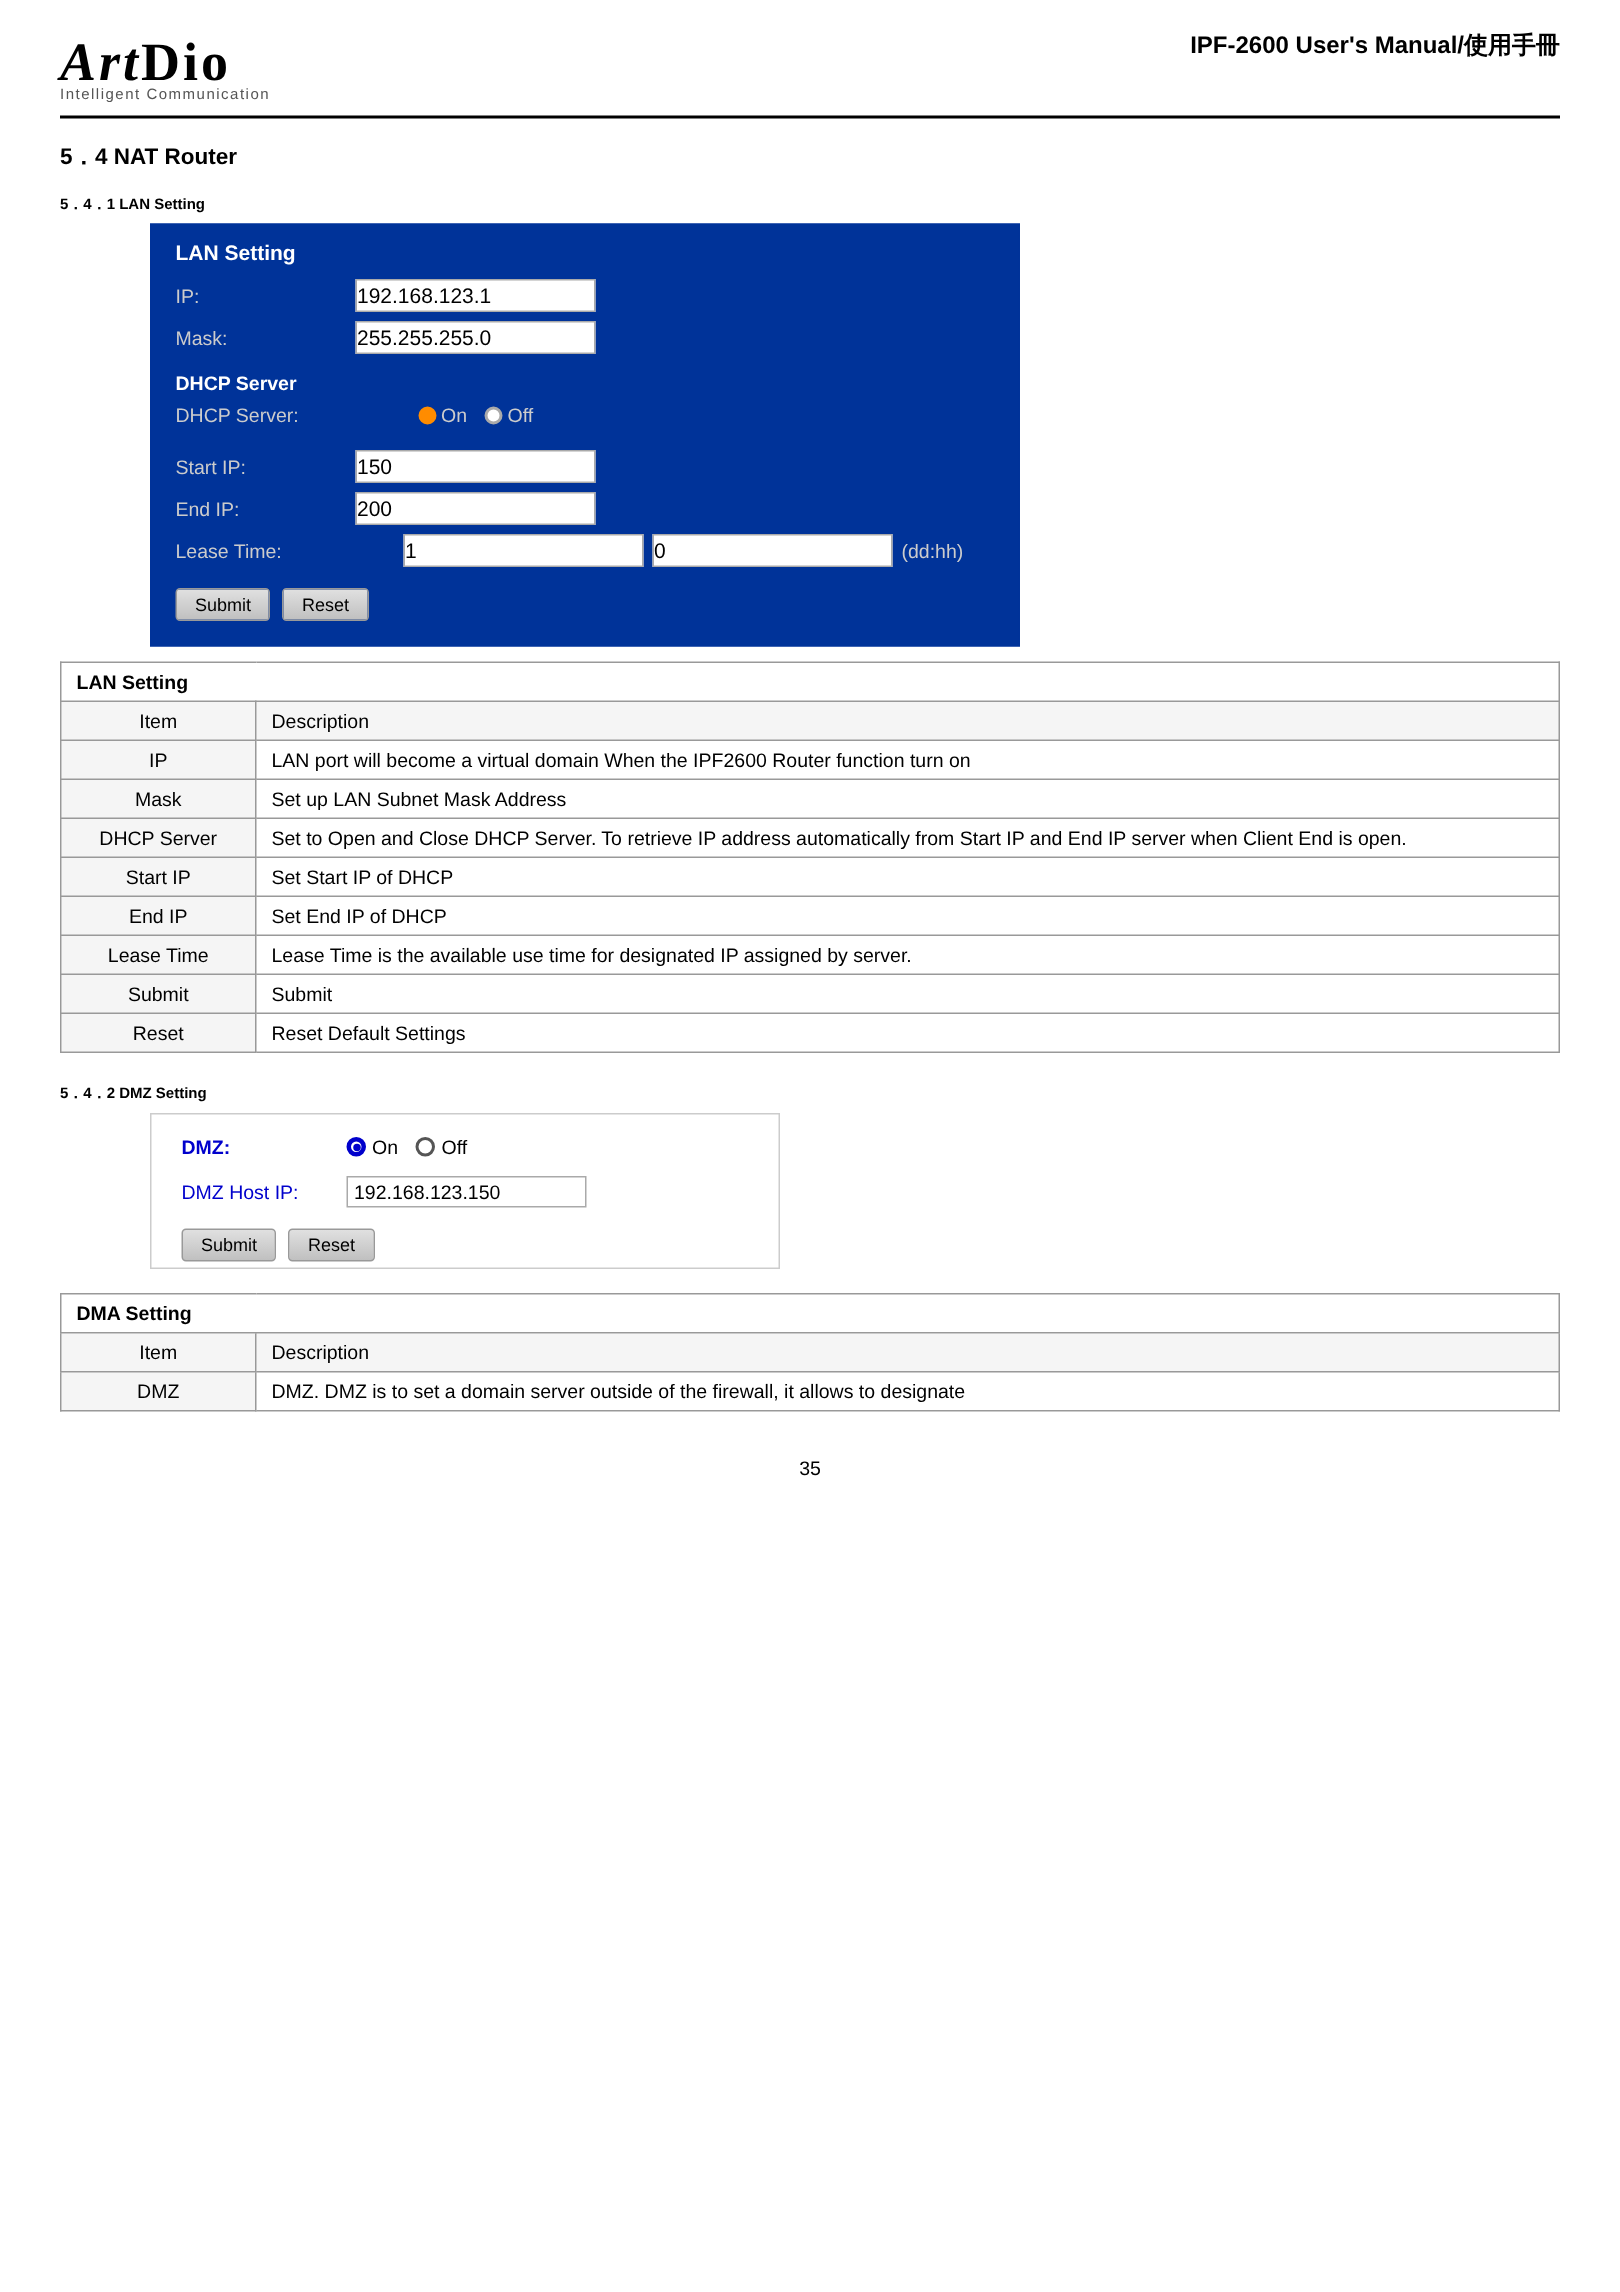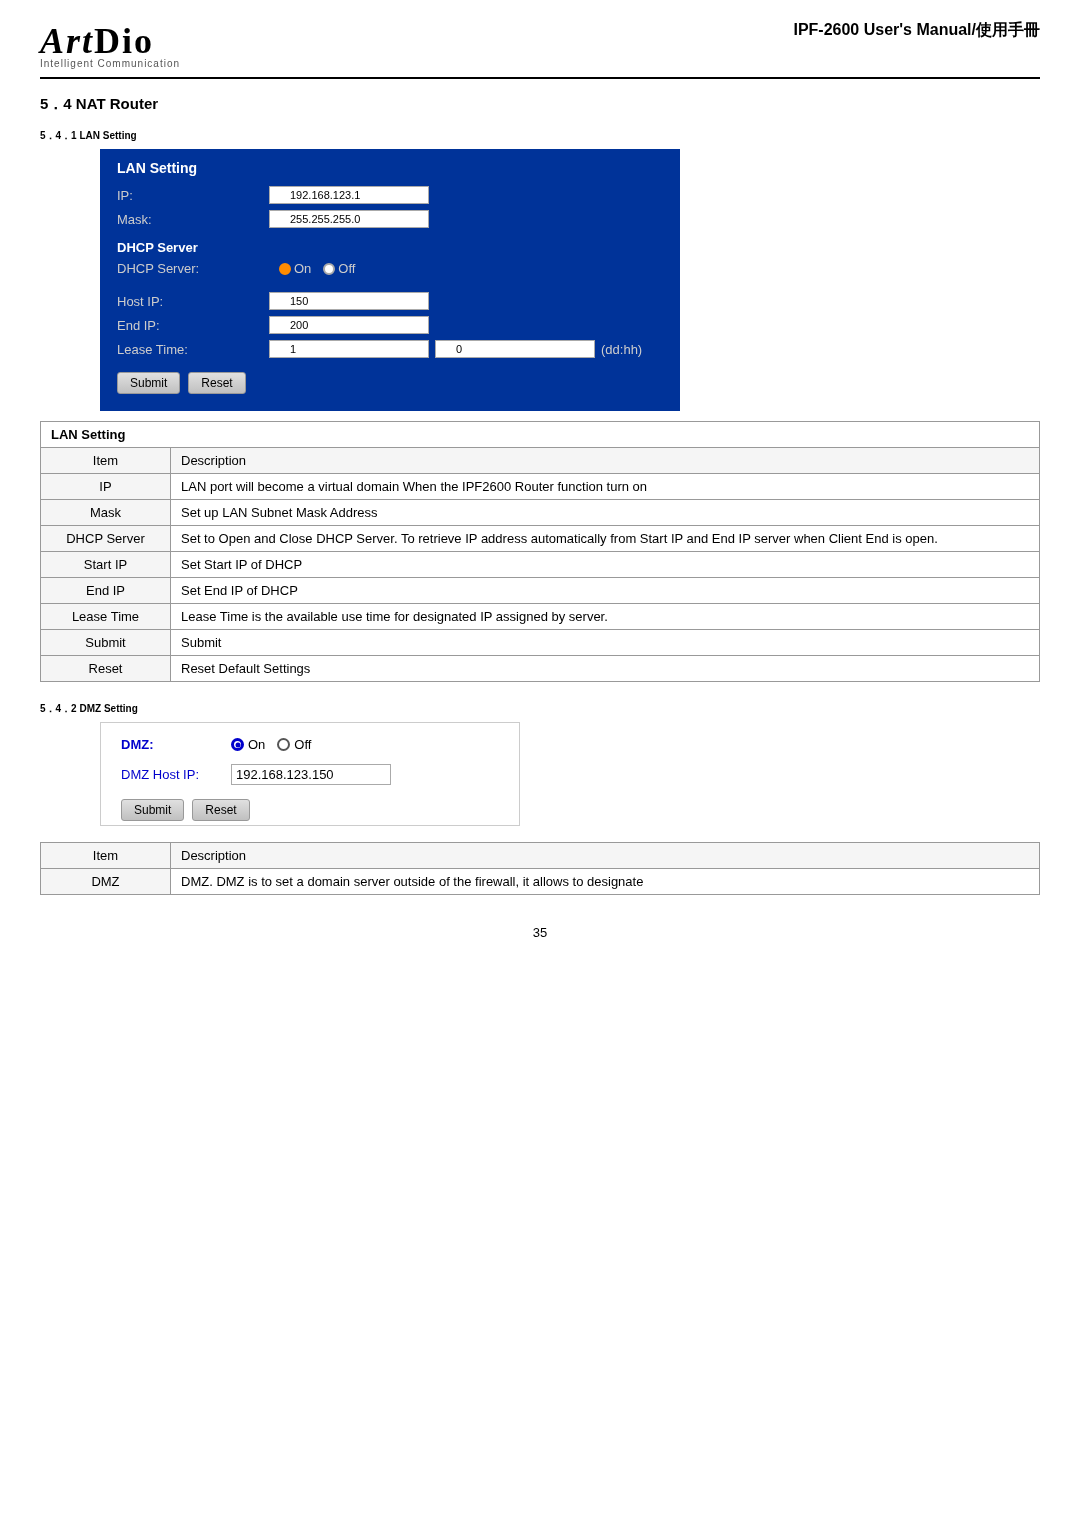--- a/index.html
+++ b/index.html
@@ -68,31 +68,30 @@
       font-weight: bold;
       font-size: 14px;
       margin-bottom: 10px;
     }
     .blue-box .field-row {
       display: flex;
       align-items: center;
       margin-bottom: 6px;
       color: #ccc;
       font-size: 13px;
-      gap: 32px;
     }
     .blue-box .field-label {
       width: 120px;
       color: #ccc;
     }
     .blue-box input[type="text"] {
       background: #fff;
       border: 1px solid #aaa;
-      padding: 2px 20px;
-      font-size: 11px;
+      padding: 2px 0;
+      font-size: 14px;
       width: 160px;
       color: #000;
     }
     .blue-box .section-label {
       color: #fff;
       font-weight: bold;
       font-size: 13px;
       margin: 12px 0 6px 0;
     }
     .blue-box .radio-row {
@@ -313,21 +312,21 @@
         <span>On</span>
       </label>
       <label class="radio-option">
         <span class="radio-dot-empty"></span>
         <span>Off</span>
       </label>
     </div>
   </div>
 
   <div class="field-row">
-    <span class="field-label">Host IP:</span>
+    <span class="field-label">Start IP:</span>
     <input type="text" value="150" style="">
   </div>
 
   <div class="field-row">
     <span class="field-label">End IP:</span>
     <input type="text" value="200" style="">
   </div>
 
   <div class="lease-row">
     <span class="field-label">Lease Time:</span>
@@ -411,20 +410,23 @@
   </div>
 
   <div class="btn-row">
     <button class="btn-submit">Submit</button>
     <button class="btn-reset">Reset</button>
   </div>
 </div>
 
 <table class="desc-table" style="margin-top:16px;">
   <tbody>
+      <tr class="title-row">
+    <td colspan="2">DMA Setting</td>
+  </tr>
   <tr class="header-row">
     <td class="col-item">Item</td>
     <td>Description</td>
   </tr>
   <tr>
     <td class="col-item">DMZ</td>
     <td class="truncated">DMZ. DMZ is to set a domain server outside of the firewall, it allows to designate</td>
   </tr>
 </tbody>
   </table>

